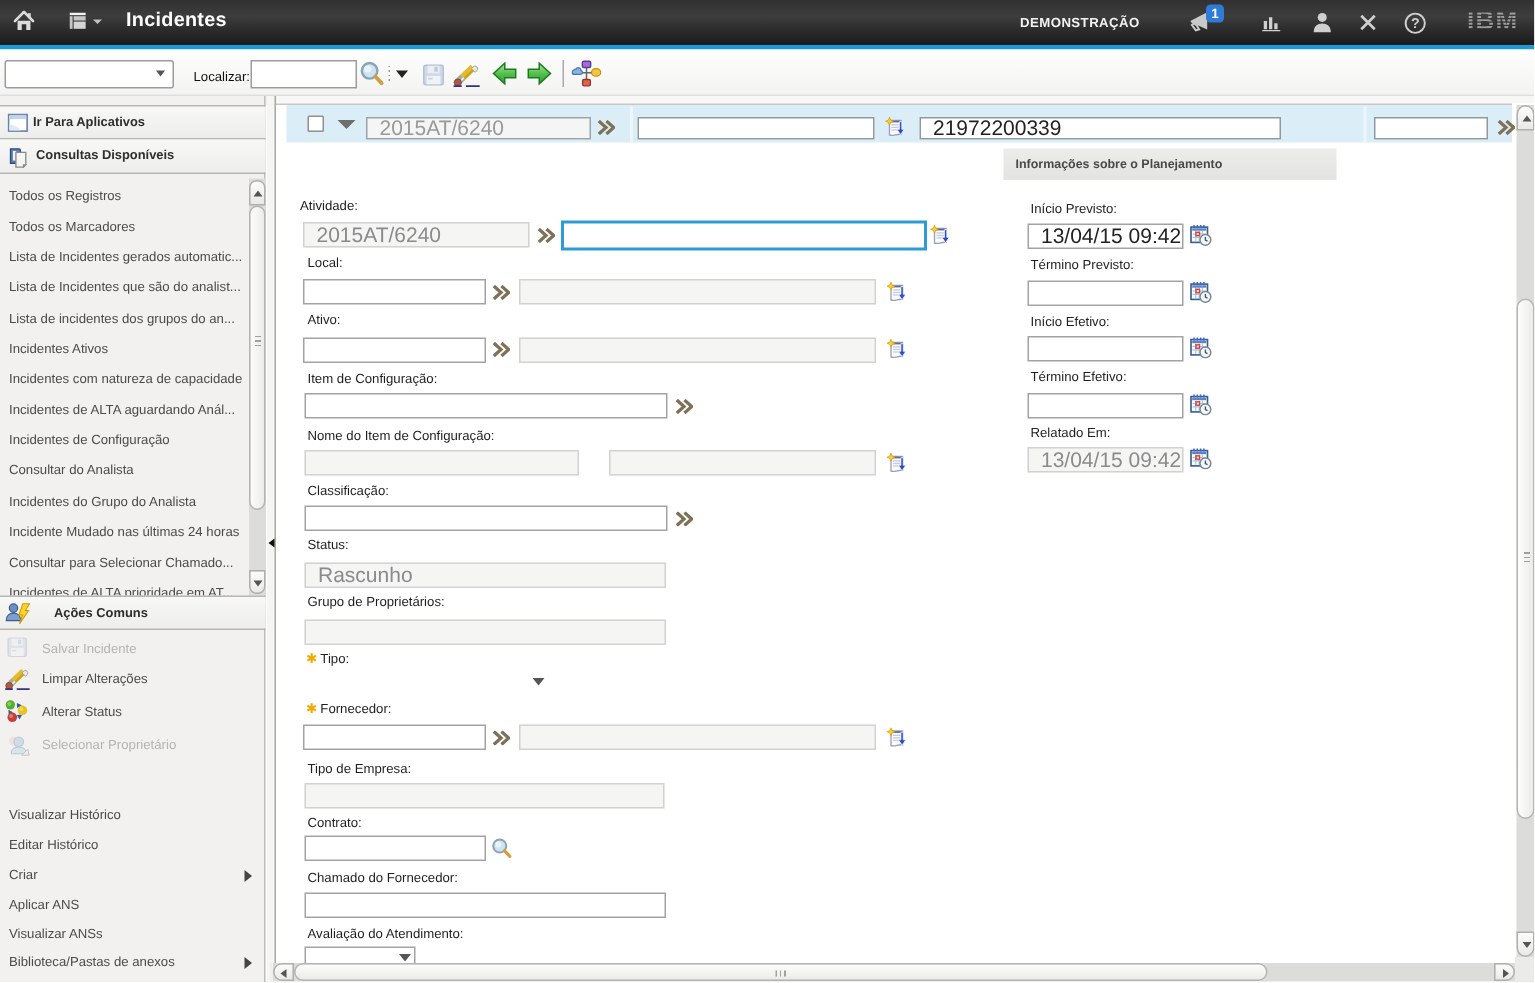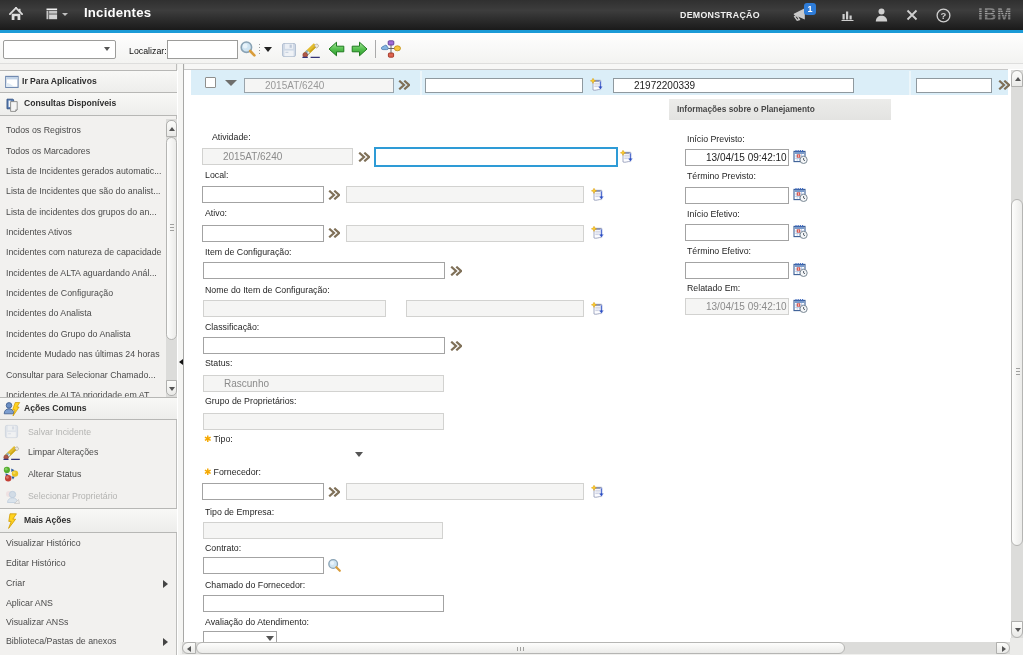--- a/index.html
+++ b/index.html
@@ -1,19 +1,19 @@
 <!DOCTYPE html>
 <html><head>
 <meta charset="utf-8">
 <style>
 html,body{margin:0;padding:0;background:#fff}
 #page{position:relative;width:1023px;height:655px;overflow:hidden;background:#fff;font-family:"Liberation Sans",sans-serif;font-size:8.8px;color:#222}
 .abs{position:absolute}
 .lbl{position:absolute;font-size:8.8px;color:#1f1f1f;white-space:nowrap;line-height:10px}
-.in{position:absolute;box-sizing:border-box;height:17px;background:#fff;border:1px solid #a3a3a3;font-size:10px;line-height:15px;padding:0 20px;white-space:nowrap;overflow:hidden}
+.in{position:absolute;box-sizing:border-box;height:17px;background:#fff;border:1px solid #a3a3a3;font-size:14px;line-height:15px;padding:0 8px;white-space:nowrap;overflow:hidden}
 .ro{background:#f5f5f4;border:1px solid #d2d2d0;color:#8b8b8b}
 .tri{position:absolute;width:0;height:0;border-left:4px solid transparent;border-right:4px solid transparent;border-top:5px solid #4d4d4d}
 .sechdr{position:absolute;box-sizing:border-box;height:21px;background:linear-gradient(#ececea,#e3e3e1);font-weight:bold;font-size:8.3px;color:#484848;line-height:21px;padding-left:8px}
 .sli{position:absolute;left:6px;color:#4b4b4b;white-space:nowrap;line-height:11px;font-size:8.8px}
 .shead{position:absolute;left:0;width:177px;background:linear-gradient(#f8f8f6,#ededeb);border-top:1px solid #b7b7b5;border-bottom:1px solid #b7b7b5;box-sizing:border-box}
 .shead b{font-size:8.6px;color:#2e2e2e}
 .sbtn{position:absolute;box-sizing:border-box;background:linear-gradient(#fcfcfa,#e9e9e7);border:1px solid #b0b0ae}
 .thumb{position:absolute;box-sizing:border-box;background:linear-gradient(90deg,#fdfdfc,#ebebe9);border:1px solid #b5b5b3;border-radius:6px}
 .thumbh{position:absolute;box-sizing:border-box;background:linear-gradient(#fdfdfc,#ebebe9);border:1px solid #b5b5b3;border-radius:6px}
 .gripv{position:absolute;width:4px;height:7px;background:repeating-linear-gradient(#a0a09e 0 1px,transparent 1px 3px)}
@@ -244,21 +244,21 @@
 <div class="abs" style="left:0;top:116px;width:177px;height:281px;overflow:hidden">
   <div class="sli" style="top:9.3px">Todos os Registros</div>
   <div class="sli" style="top:29.65px">Todos os Marcadores</div>
   <div class="sli" style="top:50.0px">Lista de Incidentes gerados automatic...</div>
   <div class="sli" style="top:70.35px">Lista de Incidentes que são do analist...</div>
   <div class="sli" style="top:90.7px">Lista de incidentes dos grupos do an...</div>
   <div class="sli" style="top:111.05px">Incidentes Ativos</div>
   <div class="sli" style="top:131.4px">Incidentes com natureza de capacidade</div>
   <div class="sli" style="top:151.75px">Incidentes de ALTA aguardando Anál...</div>
   <div class="sli" style="top:172.1px">Incidentes de Configuração</div>
-  <div class="sli" style="top:192.45px">Incidentes do Analista</div>
+  <div class="sli" style="top:192.45px">Consultar do Analista</div>
   <div class="sli" style="top:212.8px">Incidentes do Grupo do Analista</div>
   <div class="sli" style="top:233.15px">Incidente Mudado nas últimas 24 horas</div>
   <div class="sli" style="top:253.5px">Consultar para Selecionar Chamado...</div>
   <div class="sli" style="top:273.85px">Incidentes de ALTA prioridade em AT...</div>
 </div>
 
 <div class="abs" style="left:166px;top:119px;width:11px;height:278px;background:#dcdcda"></div>
 <div class="sbtn" style="left:166px;top:120px;width:11px;height:17px;border-radius:5px 5px 0 0">
   <div class="tri" style="left:2px;top:6px;border-left-width:3.5px;border-right-width:3.5px;border-top:none;border-bottom:4.5px solid #555"></div>
 </div>
@@ -266,45 +266,39 @@
   <div class="gripv" style="left:3px;top:86px"></div>
 </div>
 <div class="sbtn" style="left:166px;top:380px;width:11px;height:16px;border-radius:0 0 5px 5px">
   <div class="tri" style="left:2px;top:6px;border-left-width:3.5px;border-right-width:3.5px;border-top:4.5px solid #555"></div>
 </div>
 
 <div class="shead" style="top:397px;height:23px">
   <svg class="abs" style="left:3px;top:3px" width="18" height="16">
         <use href="#i-acta"></use>
       </svg>
-  <b class="abs" style="left:24px;top:5px">Ações Comuns</b>
+  <b class="abs" style="left:36px;top:5px">Ações Comuns</b>
 </div>
 <svg class="abs" style="left:4px;top:424px;opacity:0.45" width="15" height="15">
       <use href="#i-floppy"></use>
     </svg>
 <div class="sli" style="top:427px;left:28px;color:#b4b4b2">Salvar Incidente</div>
 <svg class="abs" style="left:3px;top:445px" width="18" height="15">
       <use href="#i-eraser"></use>
     </svg>
 <div class="sli" style="top:447px;left:28px">Limpar Alterações</div>
 <svg class="abs" style="left:3px;top:466px" width="16" height="16">
       <use href="#i-status"></use>
     </svg>
 <div class="sli" style="top:469px;left:28px">Alterar Status</div>
 <svg class="abs" style="left:3px;top:489px;opacity:0.55" width="17" height="16">
       <use href="#i-selprop"></use>
     </svg>
 <div class="sli" style="top:491px;left:28px;color:#b4b4b2">Selecionar Proprietário</div>
 
-<div class="shead" style="top:508px;height:25px">
-  <svg class="abs" style="left:7px;top:4px" width="11" height="16">
-        <use href="#i-bolt"></use>
-      </svg>
-  <b class="abs" style="left:24px;top:6px">Mais Ações</b>
-</div>
 <div class="sli" style="top:538px">Visualizar Histórico</div>
 <div class="sli" style="top:558px">Editar Histórico</div>
 <div class="sli" style="top:578px">Criar</div>
 <div class="abs" style="left:163px;top:580px;width:0;height:0;border-top:4px solid transparent;border-bottom:4px solid transparent;border-left:5px solid #444"></div>
 <div class="sli" style="top:598px">Aplicar ANS</div>
 <div class="sli" style="top:617px">Visualizar ANSs</div>
 <div class="sli" style="top:636px">Biblioteca/Pastas de anexos</div>
 <div class="abs" style="left:163px;top:638px;width:0;height:0;border-top:4px solid transparent;border-bottom:4px solid transparent;border-left:5px solid #444"></div>
 
 <div class="abs" style="left:191px;top:70px;width:817px;height:25px;background:#dbeef8"></div>
@@ -319,21 +313,21 @@
 <div class="in" style="left:425px;top:78px;width:158px;height:15px;line-height:13px;border-color:#8f999f"></div>
 <svg class="abs" style="left:590px;top:78px" width="14" height="14">
       <use href="#i-detail"></use>
     </svg>
 <div class="in" style="left:613px;top:78px;width:241px;height:15px;line-height:13px;border-color:#8f999f">21972200339</div>
 <div class="in" style="left:916px;top:78px;width:76px;height:15px;line-height:13px;border-color:#8f999f"></div>
 <svg class="abs" style="left:998px;top:80px" width="12" height="10">
       <use href="#i-chev"></use>
     </svg>
 
-<div class="lbl" style="left:212px;top:132px">Atividade:</div>
+<div class="lbl" style="left:200px;top:132px">Atividade:</div>
 <div class="in ro" style="left:202px;top:148px;width:151px">2015AT/6240</div>
 <svg class="abs" style="left:358px;top:152px" width="12" height="10">
       <use href="#i-chev"></use>
     </svg>
 <div class="in" style="left:374px;top:146.5px;width:244px;height:20px;border:2px solid #2e9bd6;line-height:16px"></div>
 <svg class="abs" style="left:620px;top:150px" width="14" height="14">
       <use href="#i-detail"></use>
     </svg>
 
 <div class="lbl" style="left:205px;top:170px">Local:</div>

